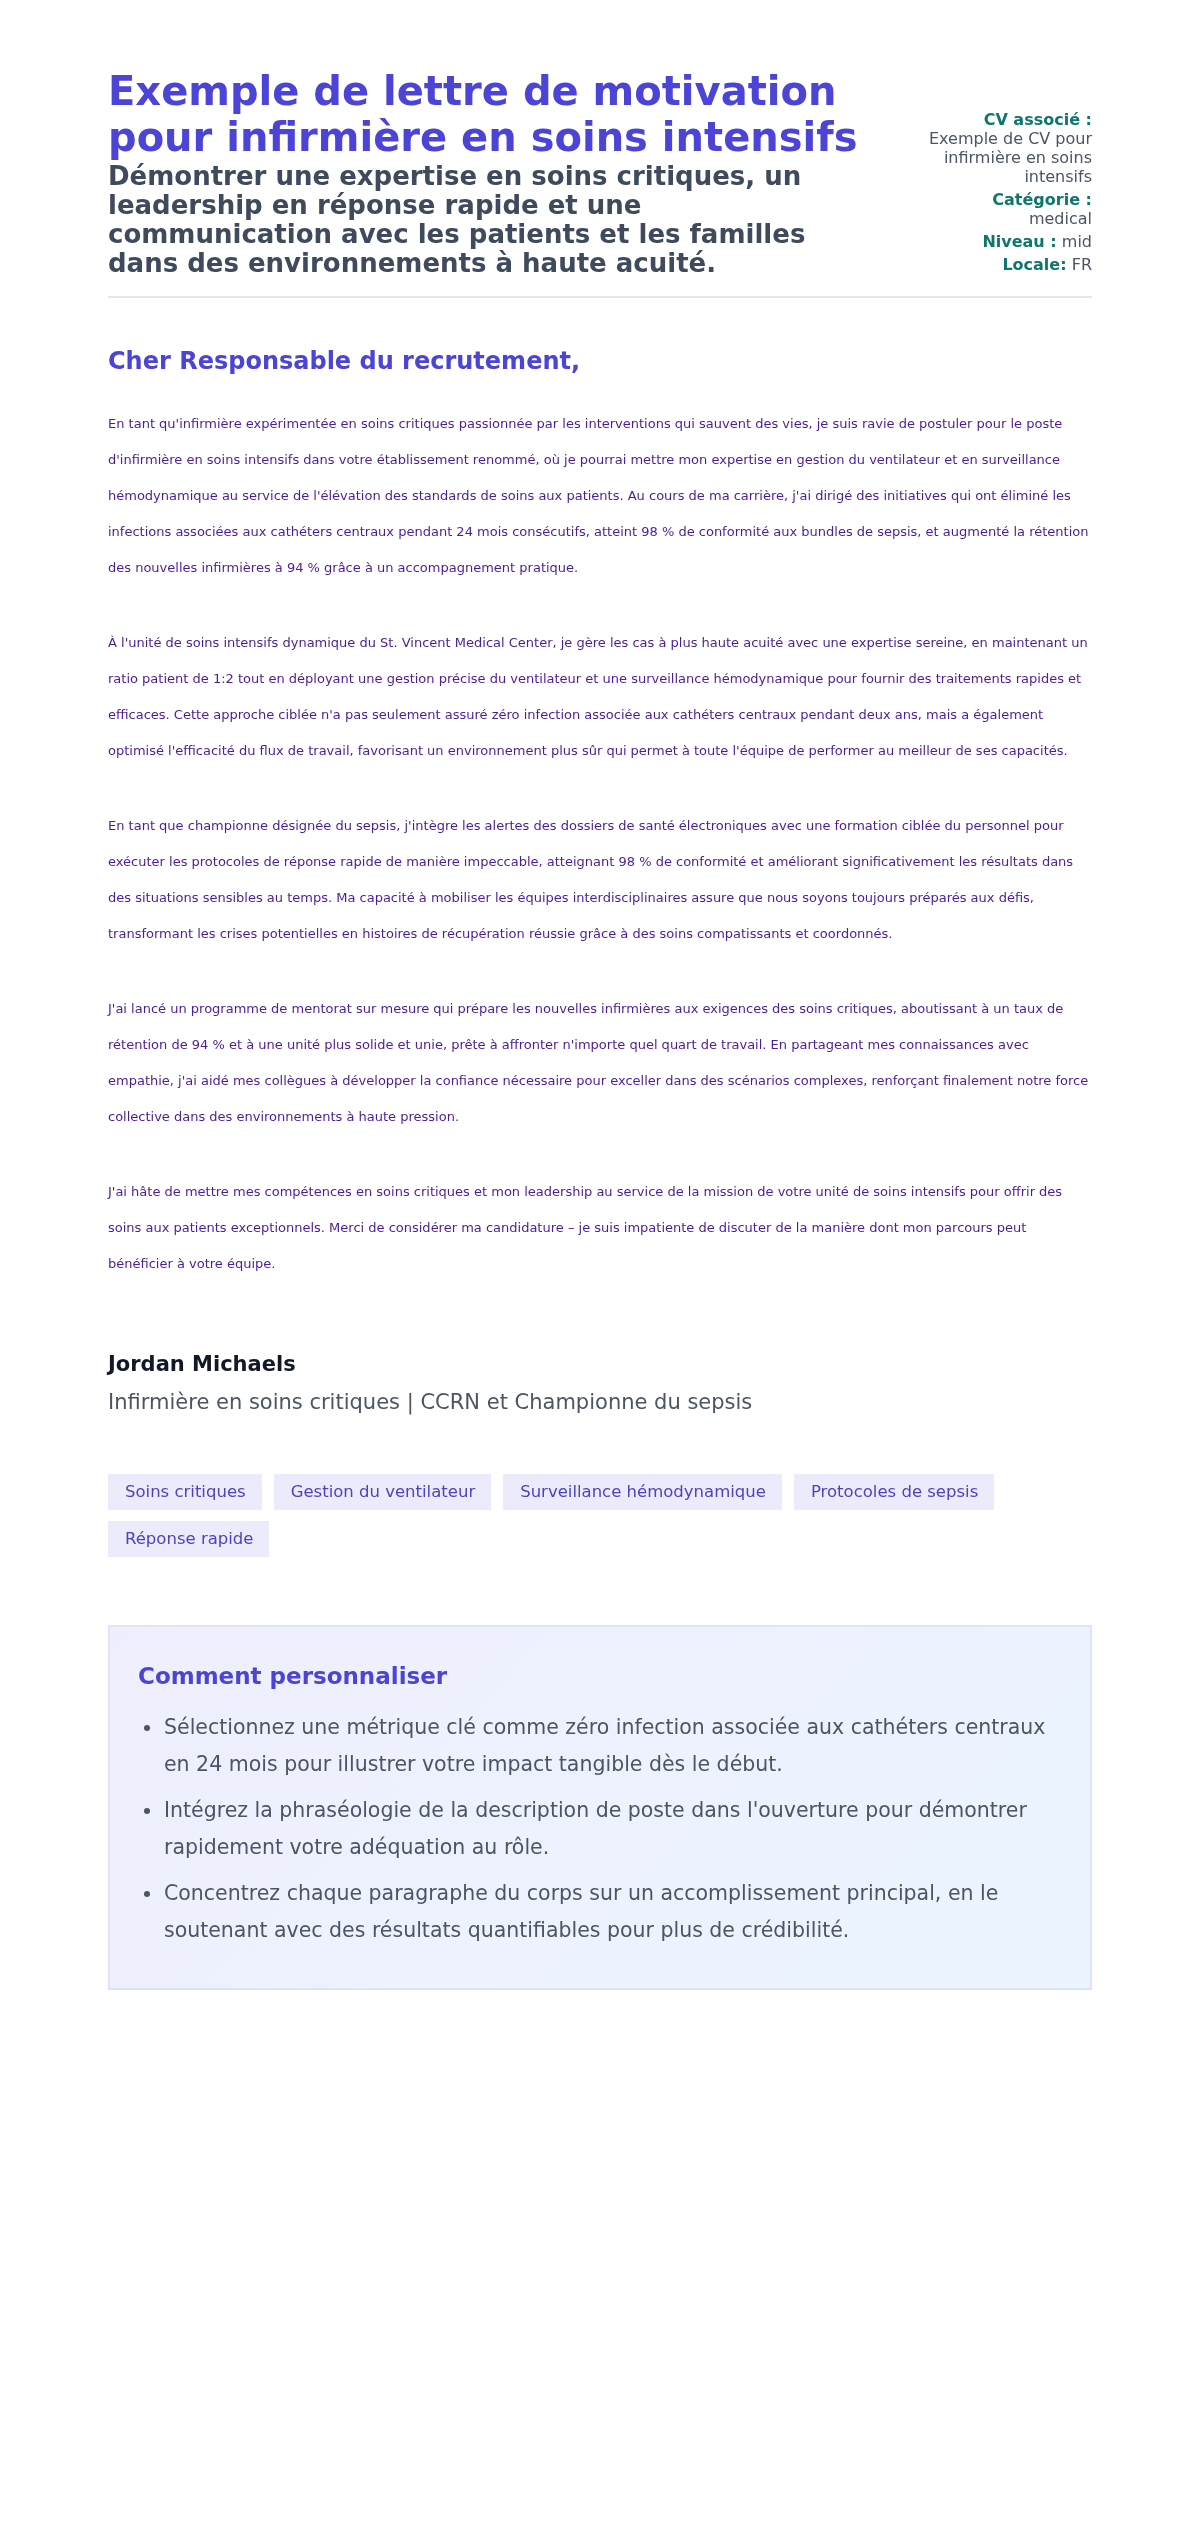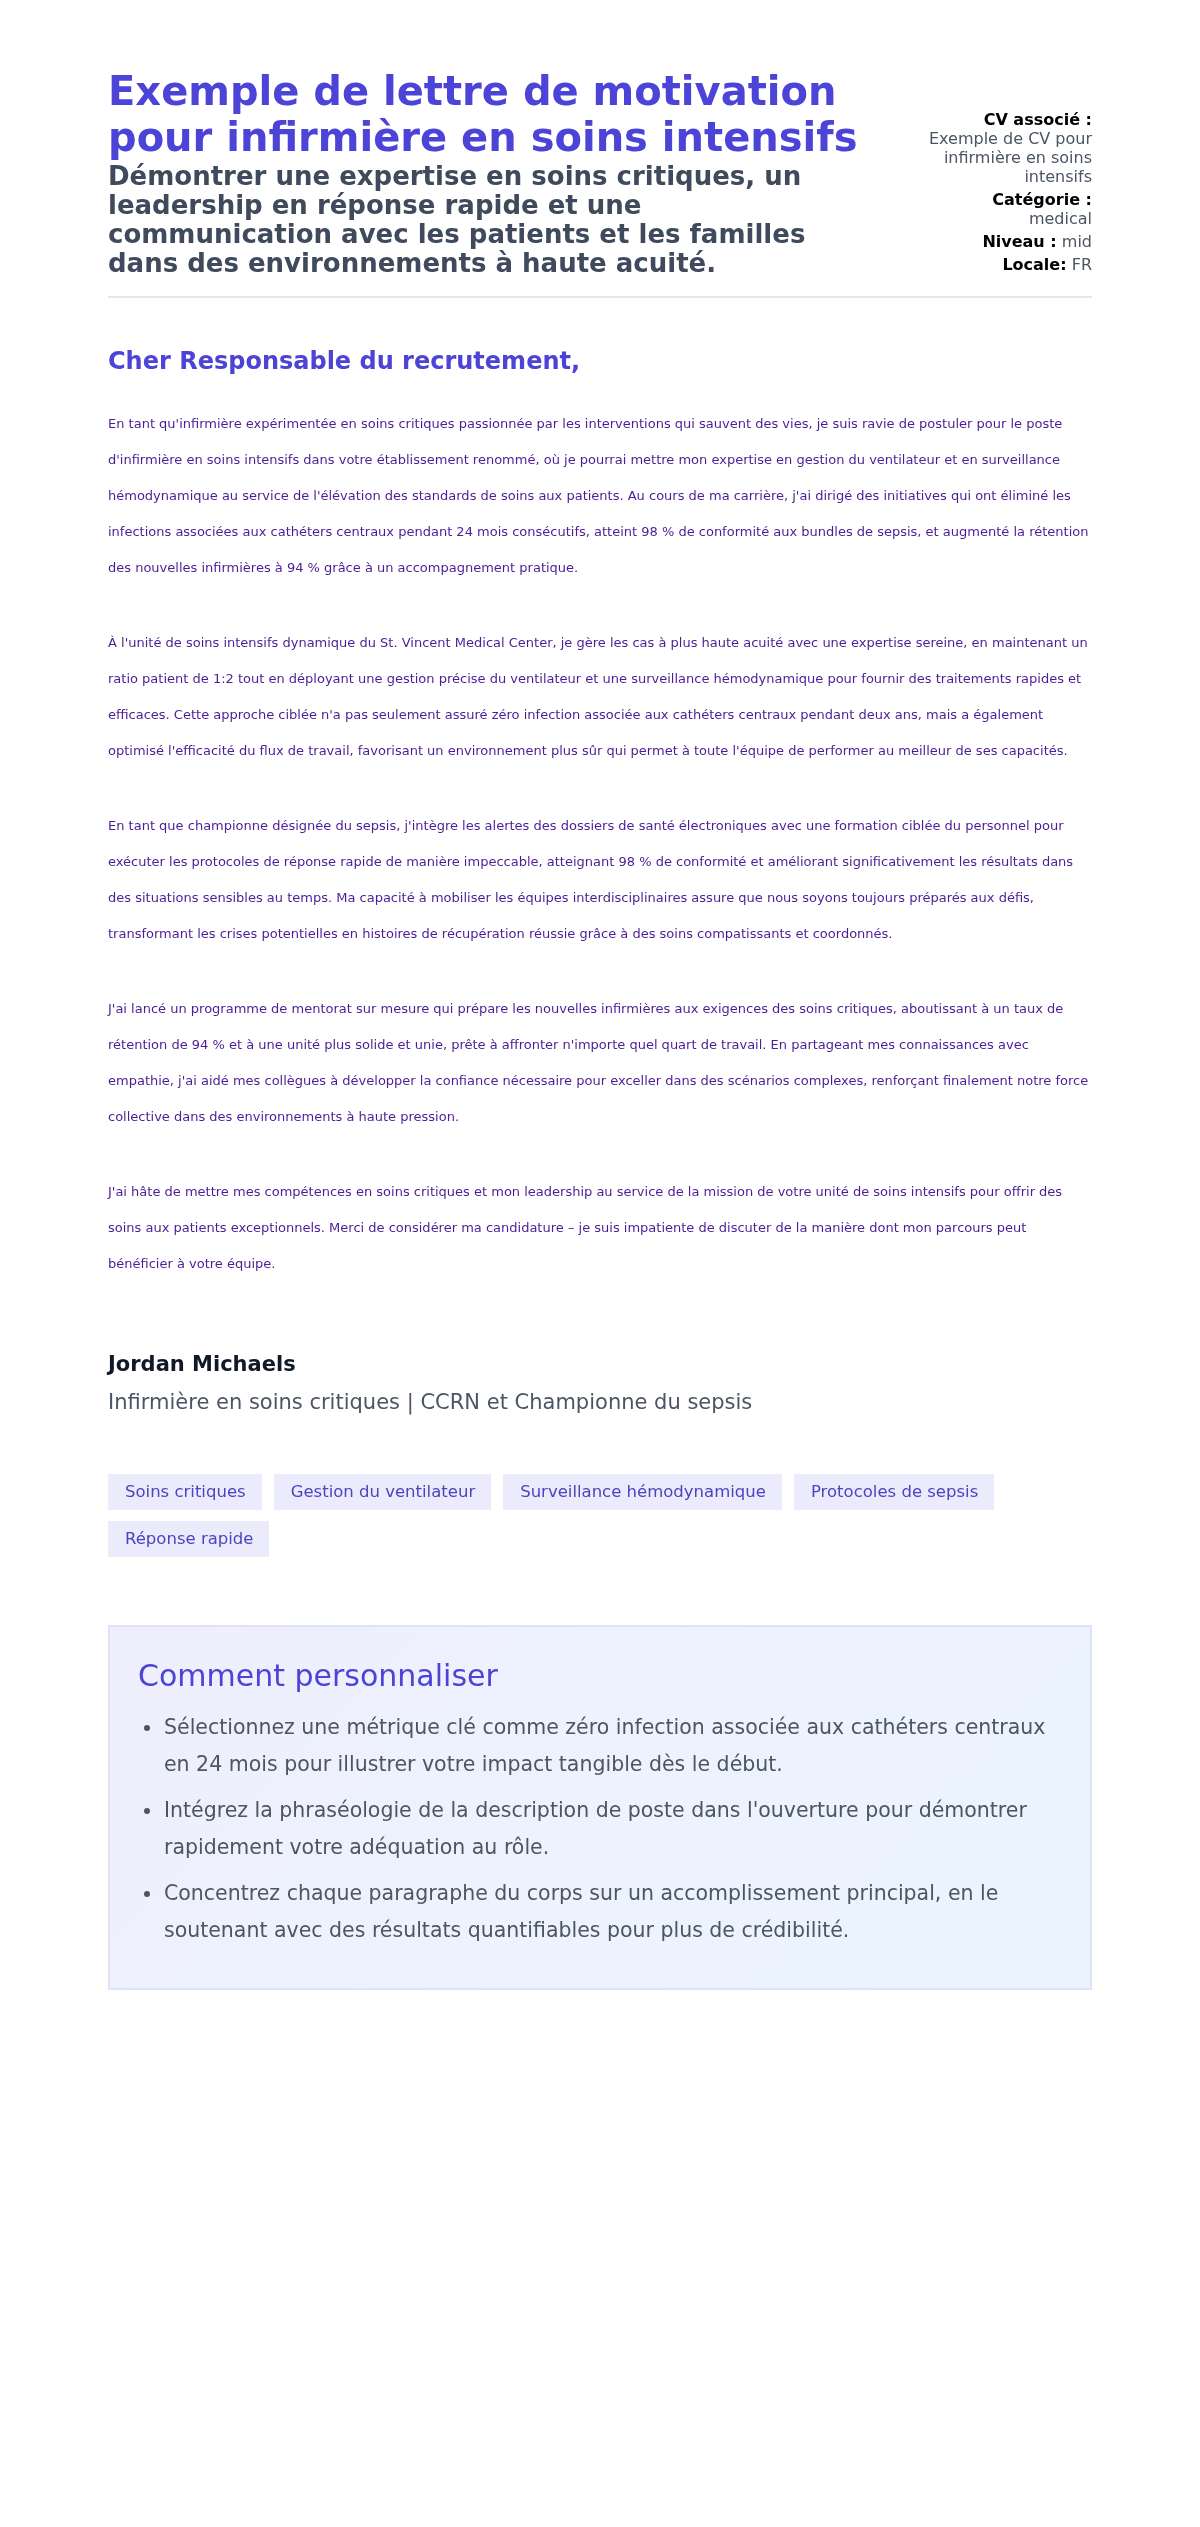--- a/index.html
+++ b/index.html
@@ -43,21 +43,21 @@
     }
     .meta {
       width: 170px;
       text-align: right;
       font-size: 16px;
       line-height: 19px;
       color: #4b5563;
       margin-top: 0px;
     }
     .meta-row { margin-bottom: 4px; }
-    .meta-label { font-weight: bold; color: #000000; }
+    .meta-label { font-weight: bold; color: #0f766e; }
     
     .salutation {
       margin-top: 50px;
       font-size: 24px;
       font-weight: bold;
       color: #4b44d6;
       line-height: 26px;
     }
     .para {
       margin-top: 32px;
@@ -97,22 +97,22 @@
       cursor: pointer;
     }
     
     .tips {
       margin-top: 68px;
       border: 2px solid #dfe3f5;
       background: linear-gradient(135deg, #efeefd 0%, #edf3fe 60%, #eaf4fe 100%);
       padding: 34px 30px 30px 28px;
     }
     .tips-title {
-      font-size: 30px;
-      font-weight: normal;
+      font-size: 23px;
+      font-weight: bold;
       color: #4b44d6;
       line-height: 30px;
     }
     .tips-list {
       margin-top: 18px;
       padding-left: 26px;
       list-style: none;
     }
     .tips-list li {
       position: relative;

